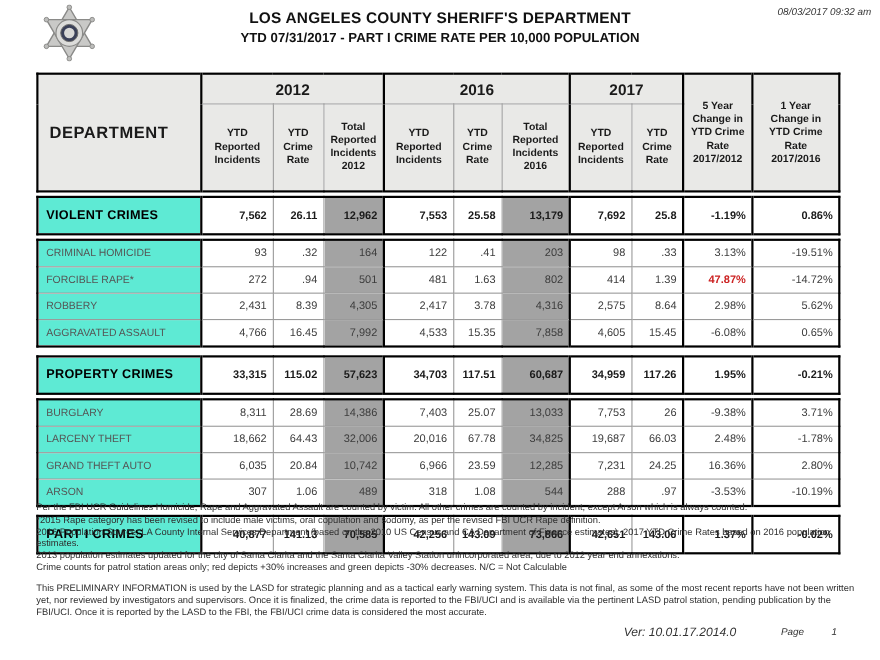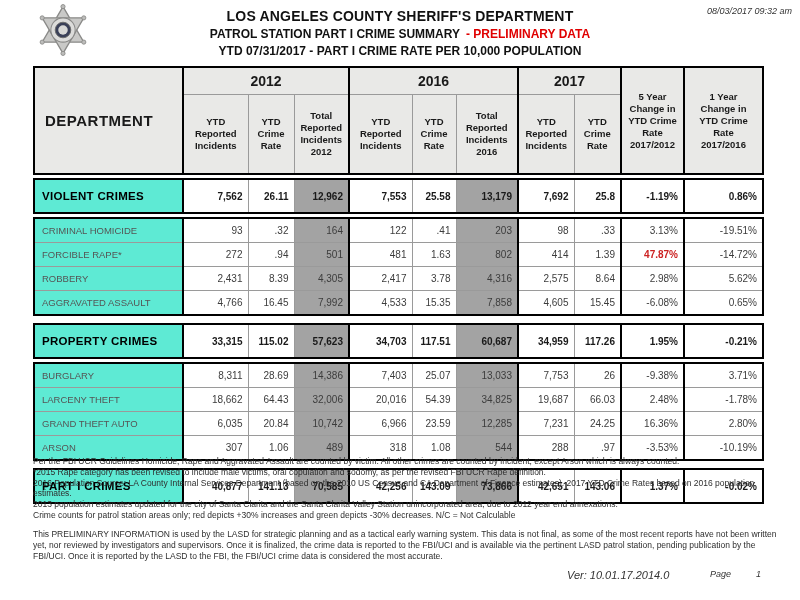--- a/index.html
+++ b/index.html
@@ -60,21 +60,20 @@
       <circle cx="6" cy="44" r="2.4" fill="#bdbdbb" stroke="#8a8a88"></circle>
       <circle cx="6" cy="16" r="2.4" fill="#bdbdbb" stroke="#8a8a88"></circle>
       <circle cx="30" cy="30" r="14" fill="#dcdcda" stroke="#8a8a88" stroke-width="1.2"></circle>
       <circle cx="30" cy="30" r="9" fill="#3a4058" stroke="#6a6a68"></circle>
       <circle cx="30" cy="30" r="5.5" fill="#d8d8d6"></circle>
     </svg>
   </div>
 
   <div class="titleblock">
     <div class="t1">LOS ANGELES COUNTY SHERIFF'S DEPARTMENT</div>
-    <div class="t2"><span>PATROL STATION PART I CRIME SUMMARY</span><span class="flag">- PRELIMINARY DATA</span></div>
     <div class="t3">YTD 07/31/2017 - PART I CRIME RATE PER 10,000 POPULATION</div>
   </div>
   <div class="stamp">08/03/2017 09:32 am</div>
 
   <div class="twrap">
 
     <table class="tbl hdr">
       <colgroup>
           <col style="width:149px">
           <col style="width:65px">
@@ -303,21 +302,21 @@
         <td class="num">26</td>
         <td class="num bl2">-9.38%</td>
         <td class="num bl2">3.71%</td>
       </tr>
       <tr class="subr">
         <td class="lbl">LARCENY THEFT</td>
         <td class="num bl2">18,662</td>
         <td class="num">64.43</td>
         <td class="num shade">32,006</td>
         <td class="num bl2">20,016</td>
-        <td class="num">54.39</td>
+        <td class="num">67.78</td>
         <td class="num shade">34,825</td>
         <td class="num bl2">19,687</td>
         <td class="num">66.03</td>
         <td class="num bl2">2.48%</td>
         <td class="num bl2">-1.78%</td>
       </tr>
       <tr class="subr">
         <td class="lbl">GRAND THEFT AUTO</td>
         <td class="num bl2">6,035</td>
         <td class="num">20.84</td>

